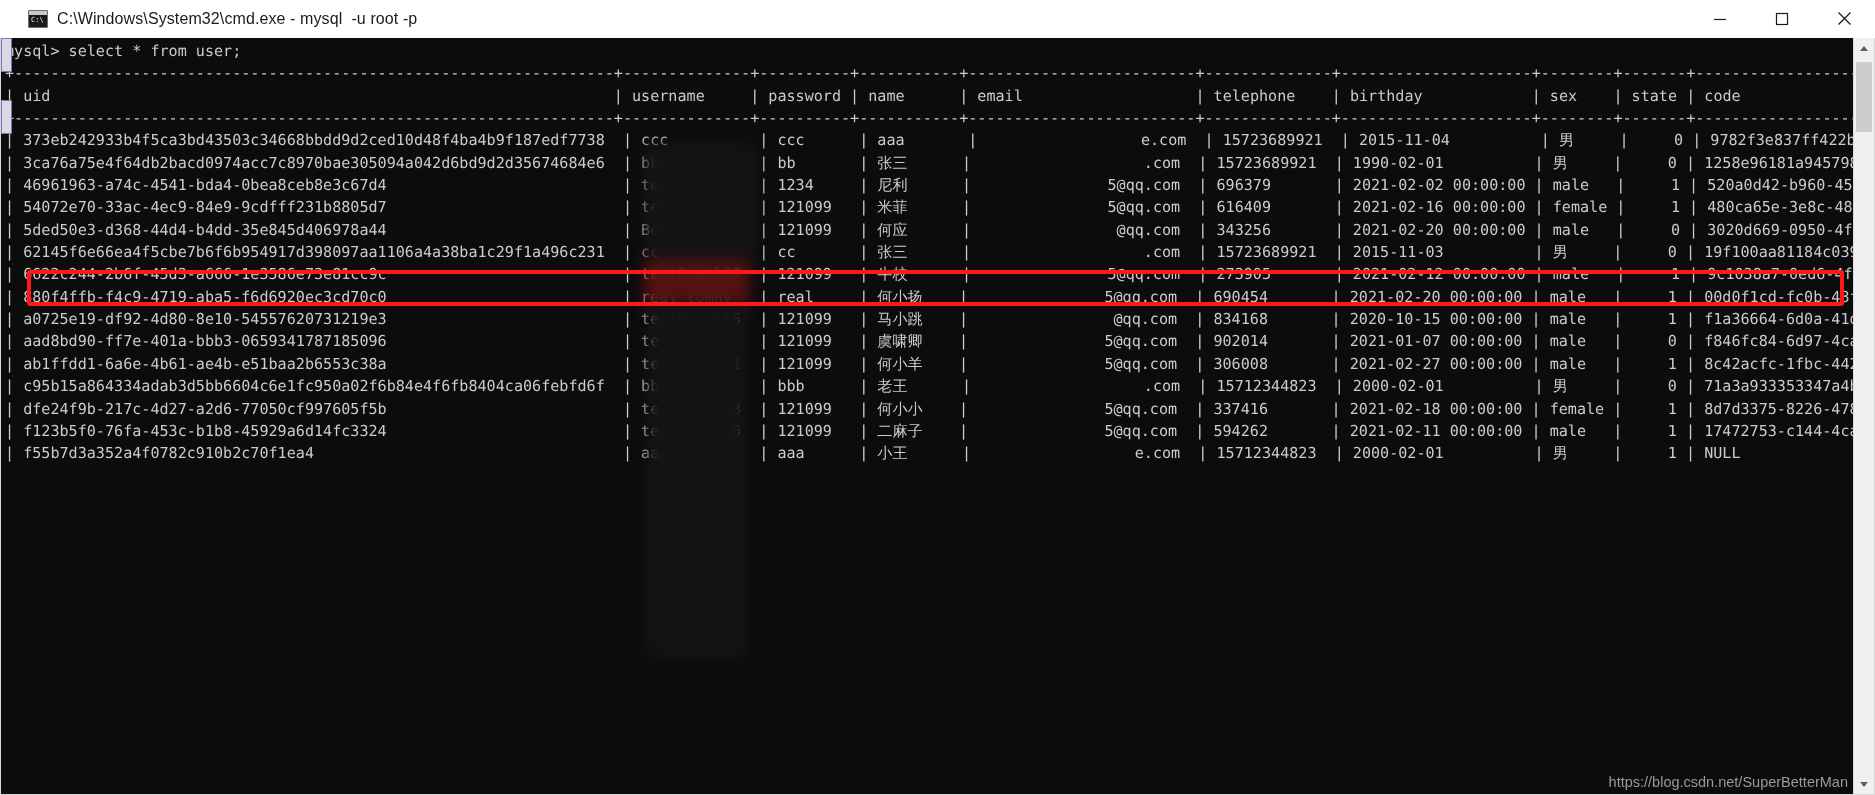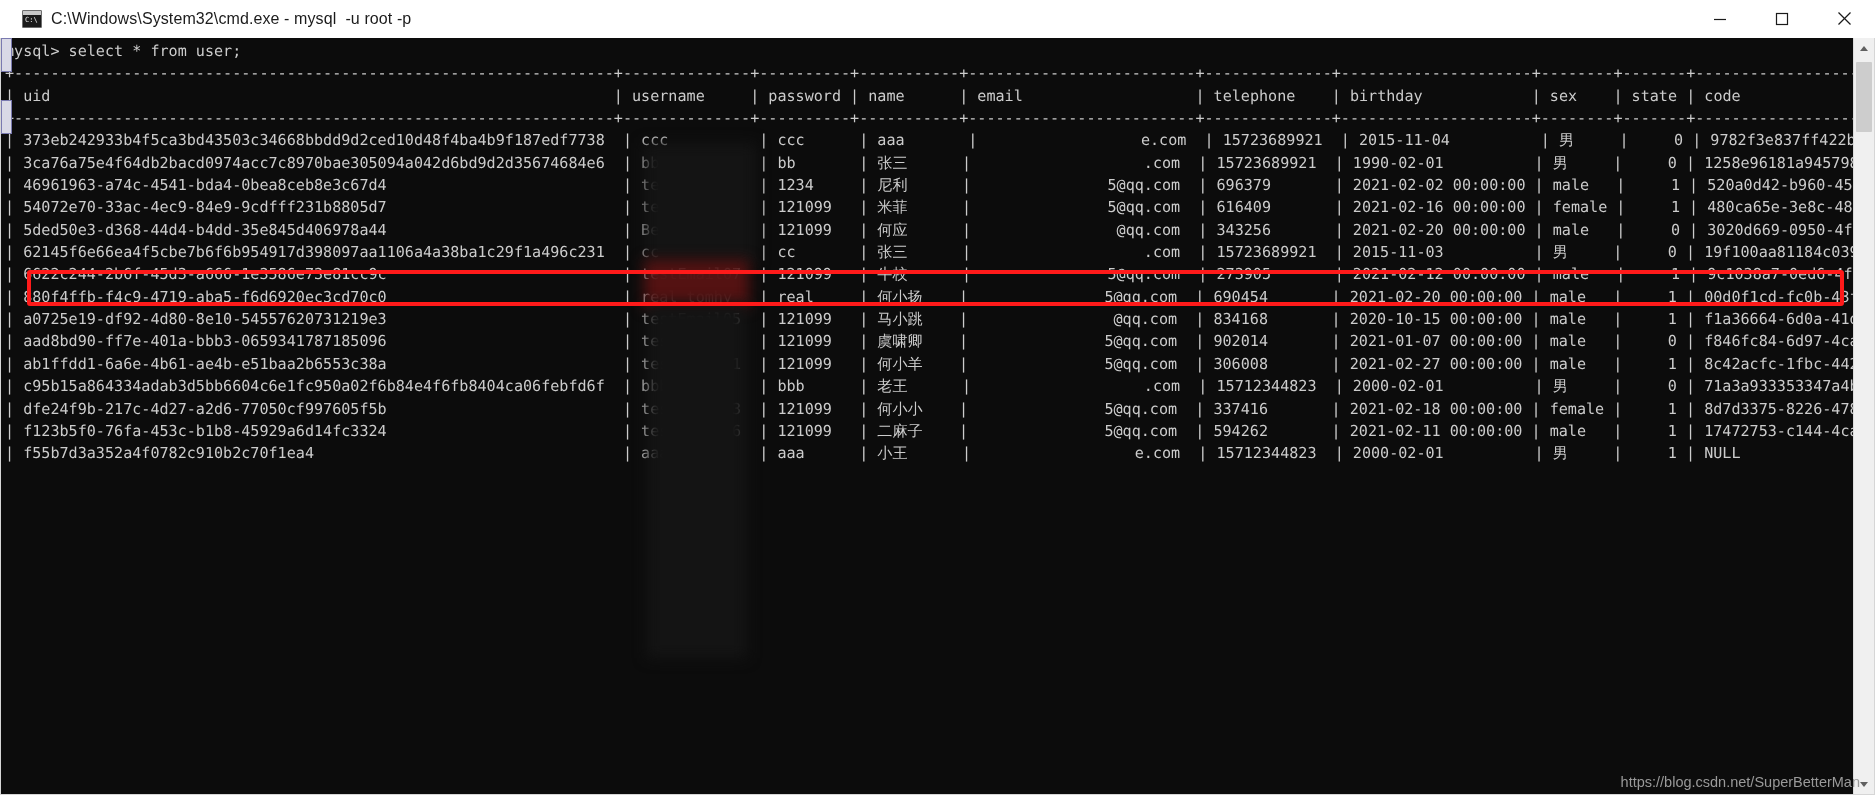--- a/index.html
+++ b/index.html
@@ -19,21 +19,21 @@
   }
   #titlebar {
     height: 38px;
     background: #ffffff;
     display: flex; align-items: center;
     flex: 0 0 38px;
     border-bottom: 1px solid #ffffff;
   }
   #titlebar-left {
     display: flex; align-items: center;
-    padding-left: 22px;
+    padding-left: 28px;
     gap: 9px;
     flex: 1 1 auto;
     min-width: 0;
   }
   #cmd-icon {
     width: 20px; height: 18px;
     background: #1a1a1a;
     border: 1px solid #6d6d6d;
     position: relative;
     flex: 0 0 auto;
@@ -157,21 +157,21 @@
   .redaction.dark {
     background: rgba(20,20,20,1);
   }
   .redaction.reddish {
     background: rgba(86,18,18,0.98);
   }
 
   
   #watermark {
     position: absolute;
-    right: 14px; bottom: 4px;
+    right: 26px; bottom: 4px;
     font-family: "Liberation Sans", sans-serif;
     font-size: 14.5px;
     color: #9a9a9a;
     white-space: nowrap;
     pointer-events: none;
   }
 </style>
 </head>
 <body>
 

